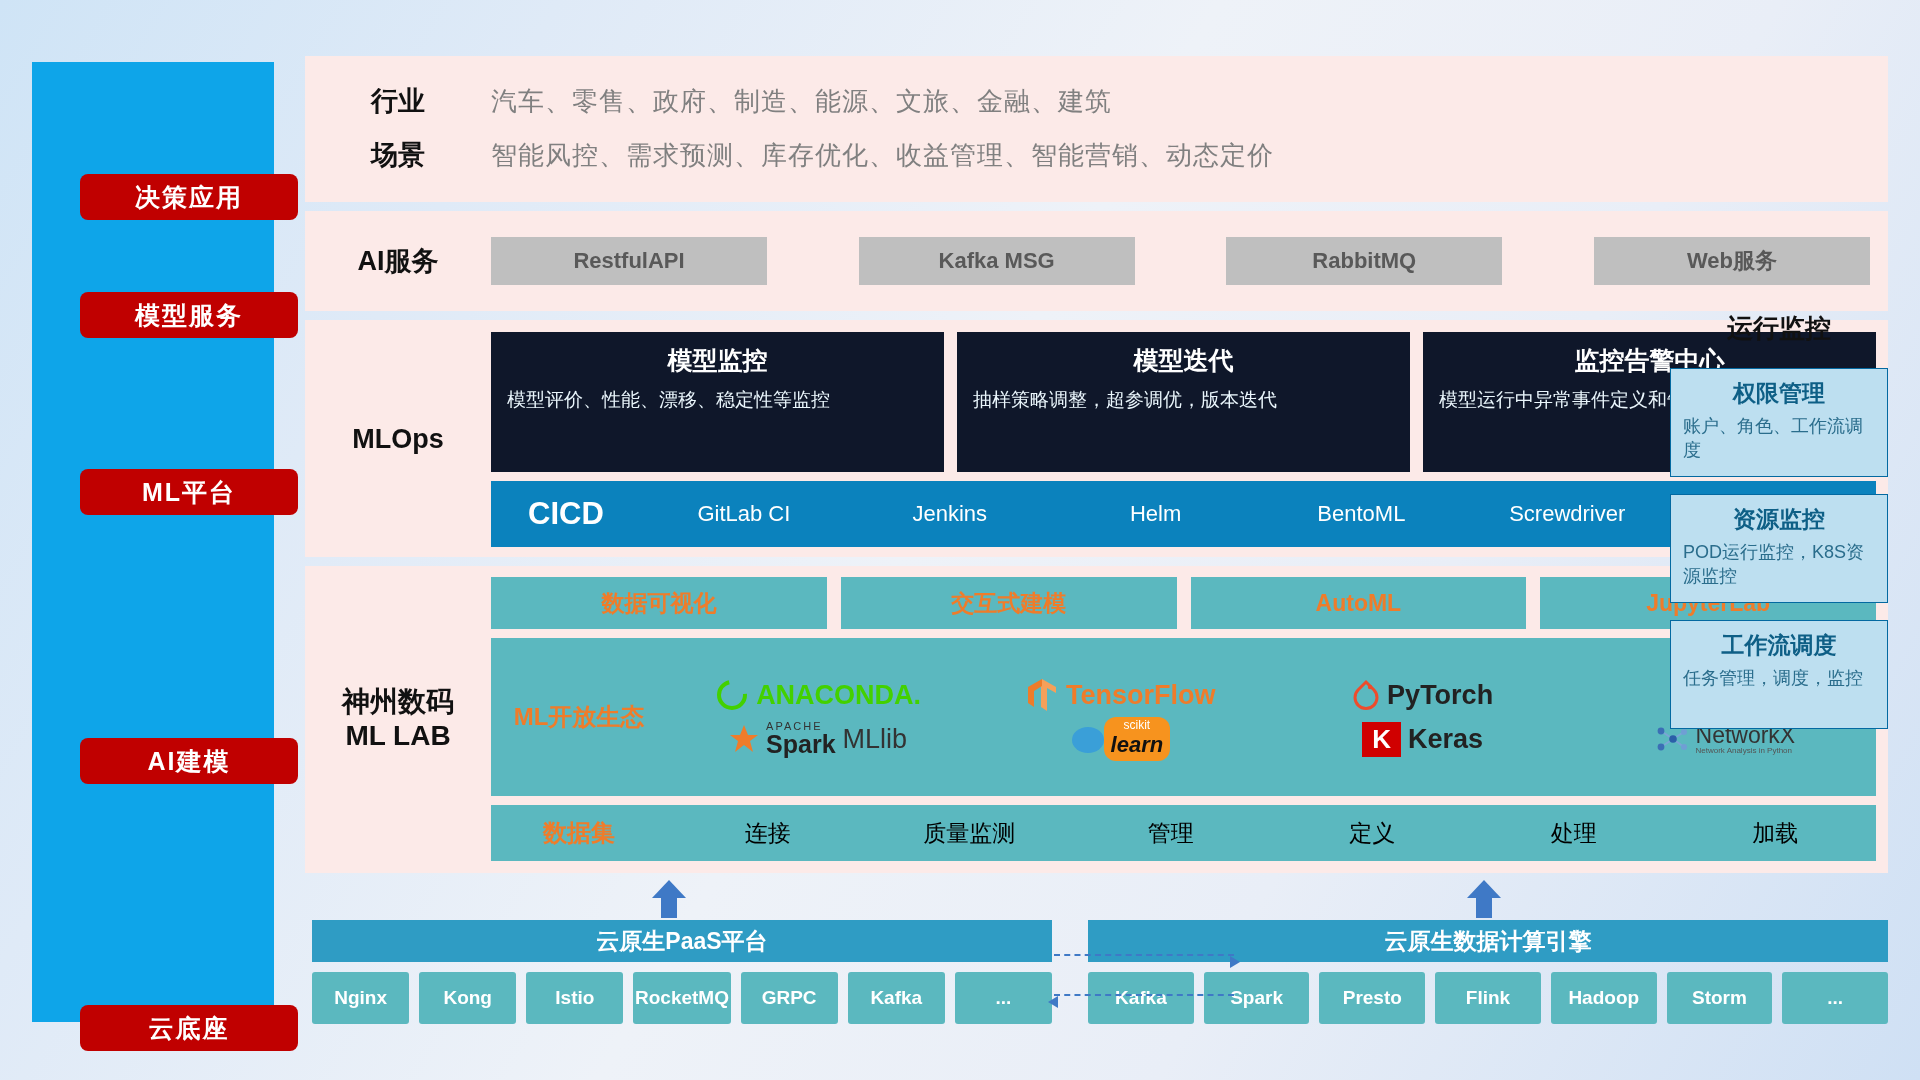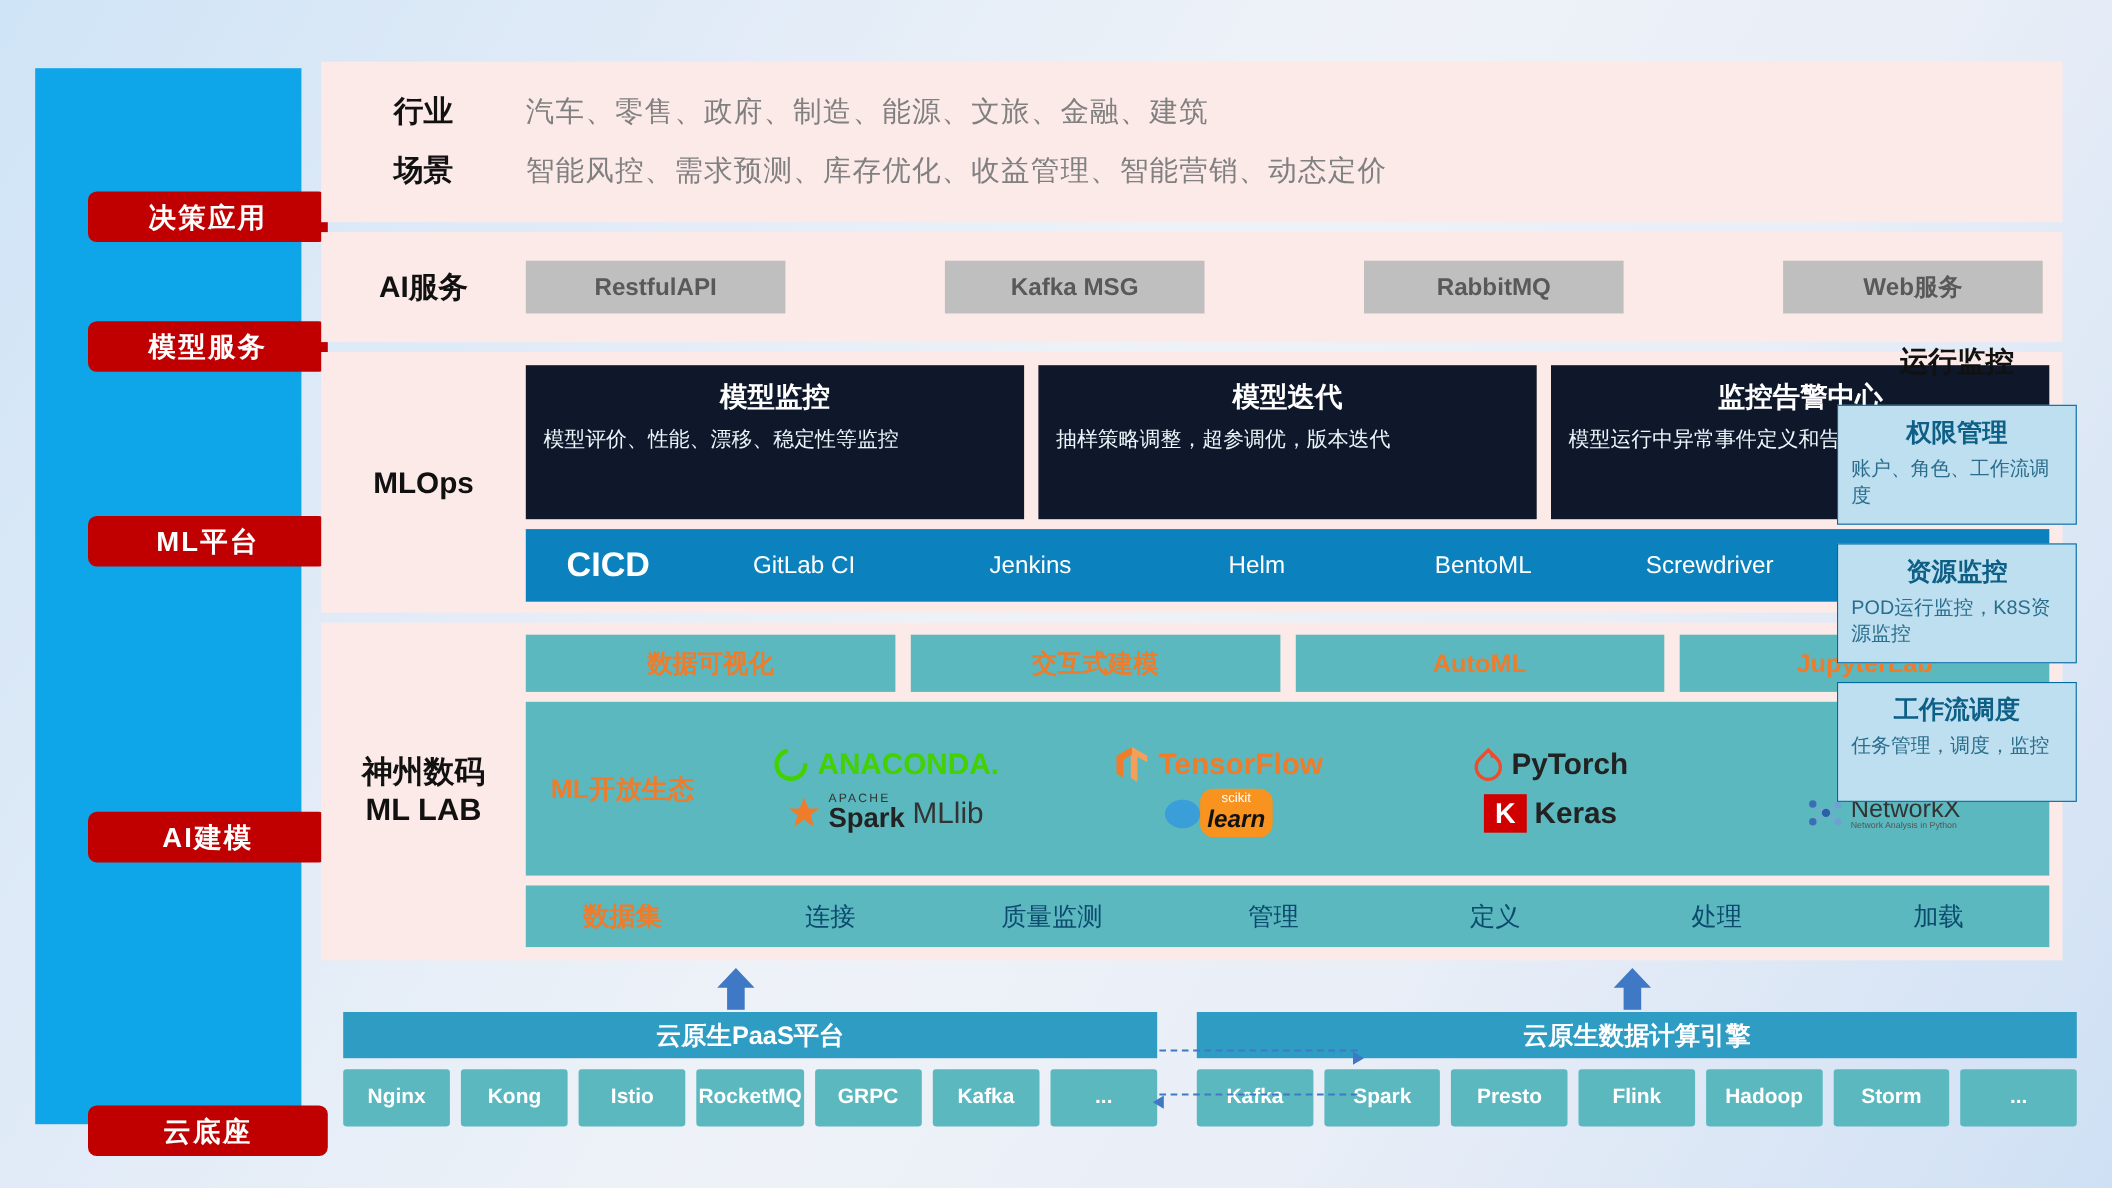--- a/index.html
+++ b/index.html
@@ -18,21 +18,21 @@
   }
   .rail-chip{
     position:absolute;left:48px;width:218px;height:46px;
     background:#c00000;border-radius:8px;
     color:#fff;font-weight:bold;font-size:25px;
     display:flex;align-items:center;justify-content:center;letter-spacing:2px;
   }
   .rc0{top:112px}.rc1{top:230px}.rc2{top:407px}.rc3{top:676px}.rc4{top:943px}
 
   
-  .main{position:absolute;left:292px;top:56px;width:1583px;}
+  .main{position:absolute;left:305px;top:56px;width:1583px;}
 
   .band{background:#fceae8;position:relative;}
   .band + .band{margin-top:9px;}
 
   .row-label{
     color:#111;font-weight:bold;font-size:27px;
     display:flex;align-items:center;justify-content:center;text-align:center;
     line-height:1.22;
   }
 
@@ -40,21 +40,21 @@
   .band-top{padding:18px 0 20px 0;}
   .kv{display:flex;align-items:center;min-height:54px;}
   .kv .k{width:186px;flex:0 0 186px;font-size:27px;font-weight:bold;color:#111;text-align:center;}
   .kv .v{font-size:26px;color:#808080;letter-spacing:1px;}
 
   
   .band-svc{display:flex;align-items:center;padding:26px 0;}
   .band-svc .row-label{width:186px;flex:0 0 186px;}
   .svc-wrap{flex:1;display:flex;gap:0;justify-content:space-between;padding-right:18px;}
   .svc-chip{
-    width:236px;height:48px;background:#bfbfbf;color:#595959;
+    width:276px;height:48px;background:#bfbfbf;color:#595959;
     font-size:22px;font-weight:bold;display:flex;align-items:center;justify-content:center;
   }
 
   
   .band-mlops{display:flex;padding:12px 0 10px 0;position:relative;}
   .band-mlops .row-label{width:186px;flex:0 0 186px;font-size:27px;}
   .mlops-right{flex:1;padding-right:12px;}
   .mlops-cards{display:flex;gap:13px;}
   .mlops-card{
     flex:1;background:#0f172a;color:#fff;padding:12px 16px 16px 16px;min-height:112px;
@@ -84,21 +84,21 @@
   .eco-title{
     width:176px;flex:0 0 176px;color:#ef7c2a;font-weight:bold;font-size:24px;text-align:center;
   }
   .eco-logos{flex:1;display:grid;grid-template-columns:repeat(4,1fr);grid-template-rows:1fr 1fr;align-items:center;justify-items:center;}
   .logo{display:flex;align-items:center;gap:7px;}
   .logo .txt{font-size:27px;font-weight:bold;}
 
   .ds-bar{margin-top:9px;background:#5bb8bf;height:56px;display:flex;align-items:center;}
   .ds-title{width:176px;flex:0 0 176px;color:#ef7c2a;font-weight:bold;font-size:24px;text-align:center;}
   .ds-items{flex:1;display:flex;}
-  .ds-items span{flex:1;text-align:center;font-size:23px;color:#0c4a6e;font-family:Liberation Mono, monospace;}
+  .ds-items span{flex:1;text-align:center;font-size:23px;color:#000000;font-family:Liberation Mono, monospace;}
 
   
   .rrail{position:absolute;left:1670px;top:311px;width:218px;}
   .rrail-title{
     text-align:center;font-size:26px;font-weight:bold;color:#111;margin-bottom:22px;
   }
   .rcard{
     background:#bddff0;border:1px solid #0369a1;margin-bottom:17px;padding:9px 12px 12px 12px;min-height:86px;
   }
   .rcard h5{margin:0 0 6px 0;text-align:center;font-size:23px;color:#0e5f86;font-weight:bold;}

